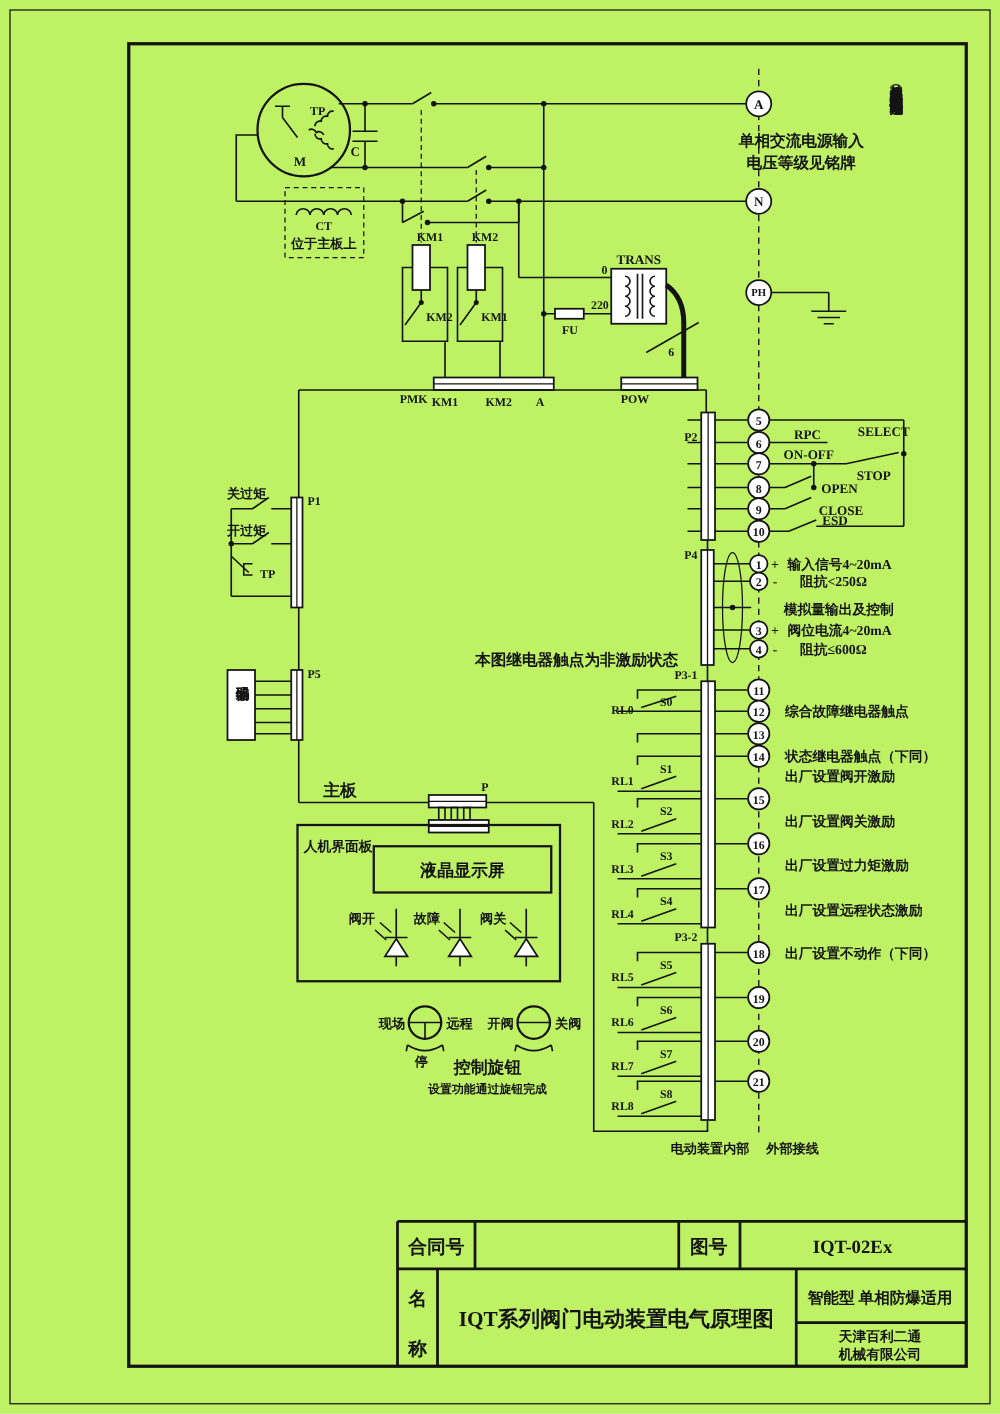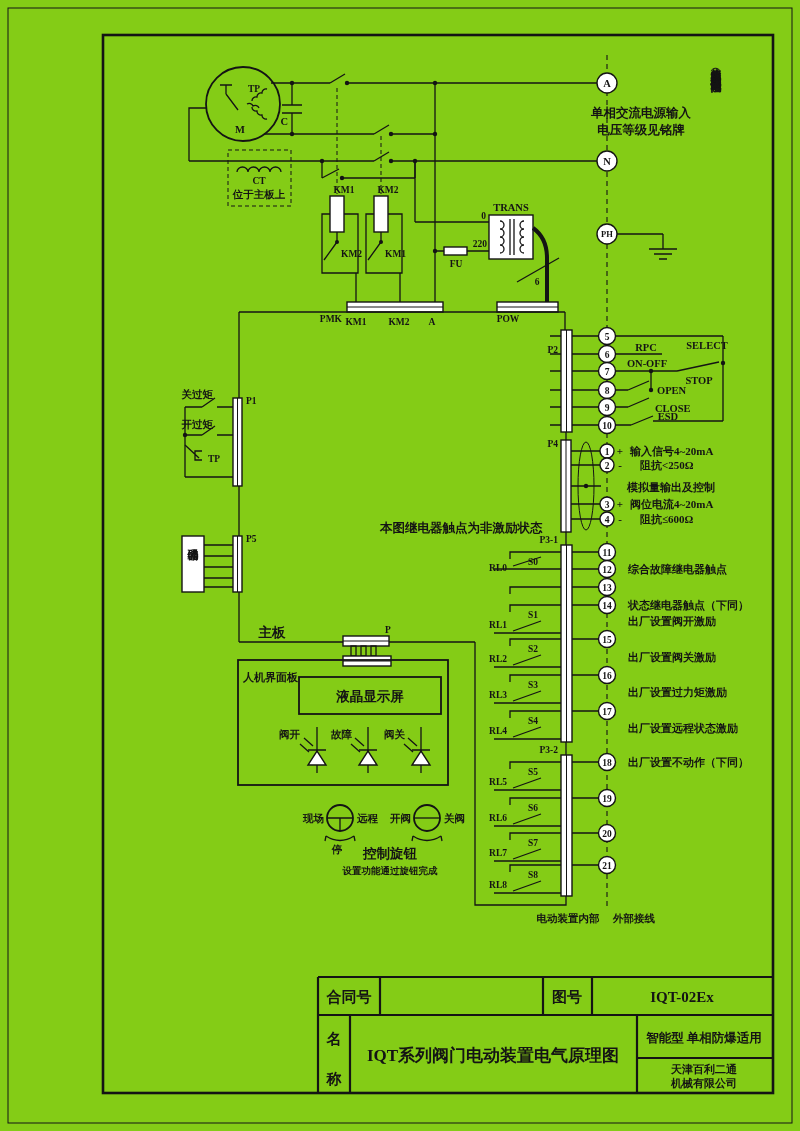--- a/index.html
+++ b/index.html
@@ -1,16 +1,16 @@
 <!DOCTYPE html>
 <html><head>
 <meta charset="utf-8">
 <style>
   html,body{margin:0;padding:0;background:#e8e8e8;}
-  #page{width:800px;height:1131px;background:#84cc16;position:relative;margin:0 auto;}
+  #page{width:800px;height:1131px;background:#bef264;position:relative;margin:0 auto;}
   svg{display:block}
   svg text{font-family:"Liberation Serif",serif;fill:#141414;font-weight:bold}
   .w{stroke:#141414;stroke-width:1.3;fill:none}
   .w2{stroke:#141414;stroke-width:1.8;fill:none}
   .thk{stroke:#141414;stroke-width:4;fill:none}
   .frm{stroke:#141414;stroke-width:2.6;fill:none}
   .tb{stroke:#141414;stroke-width:2.2;fill:none}
   .thin{stroke:#141414;stroke-width:1;fill:none}
   .dsh{stroke:#141414;stroke-width:1.1;fill:none;stroke-dasharray:5 4}
   .dshl{stroke:#141414;stroke-width:1;fill:none;stroke-dasharray:4 3}

